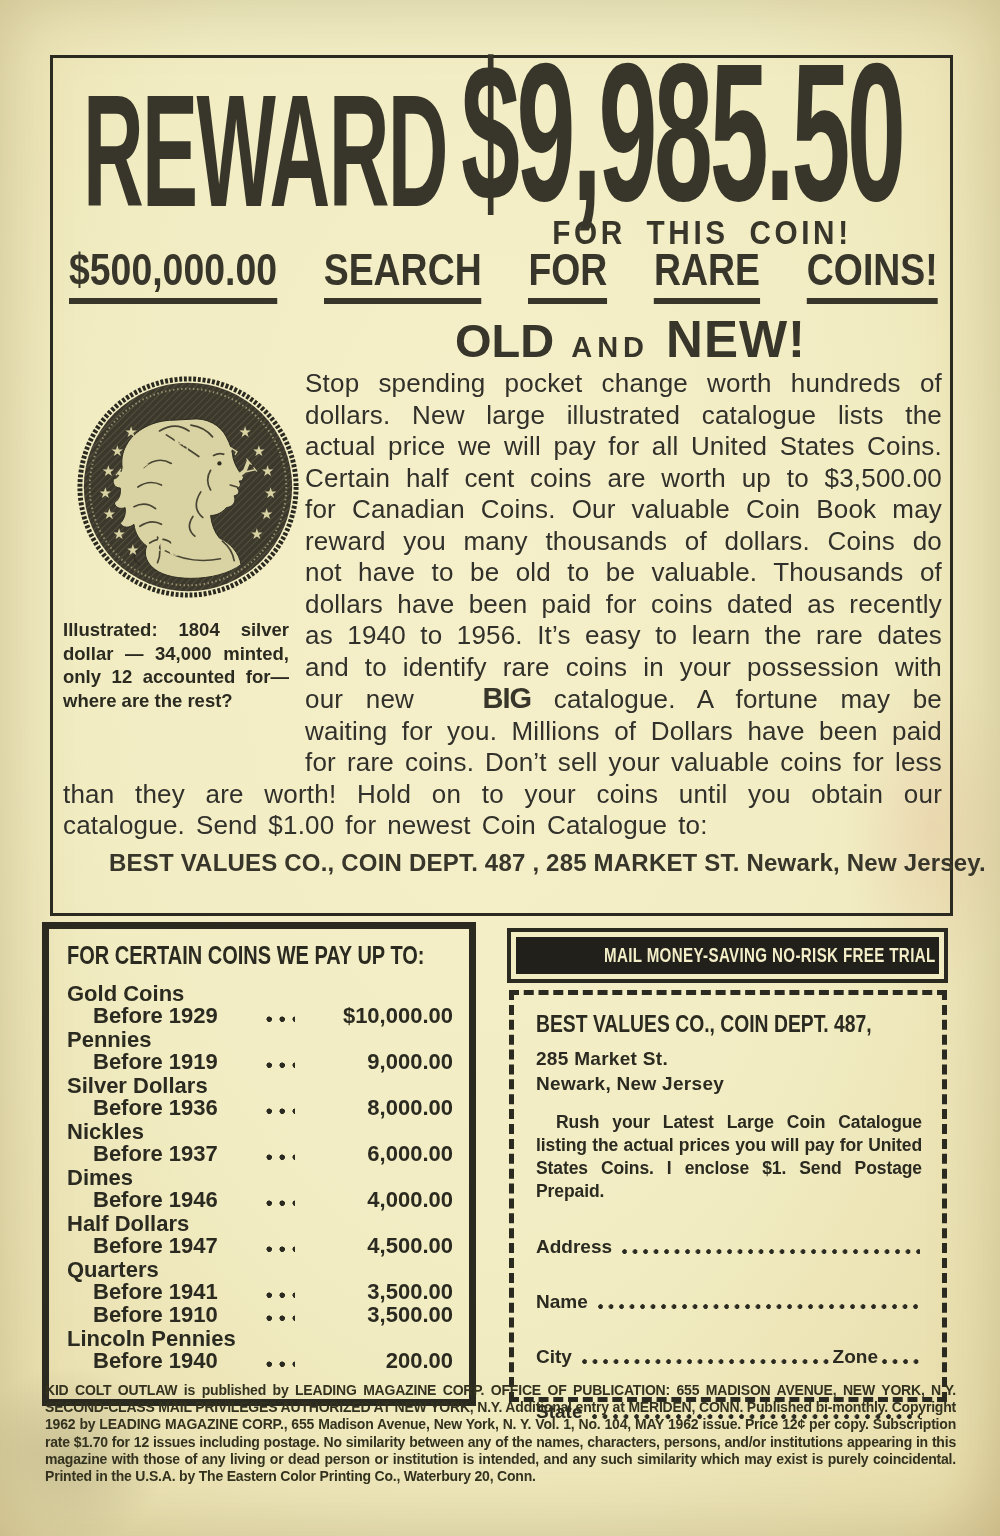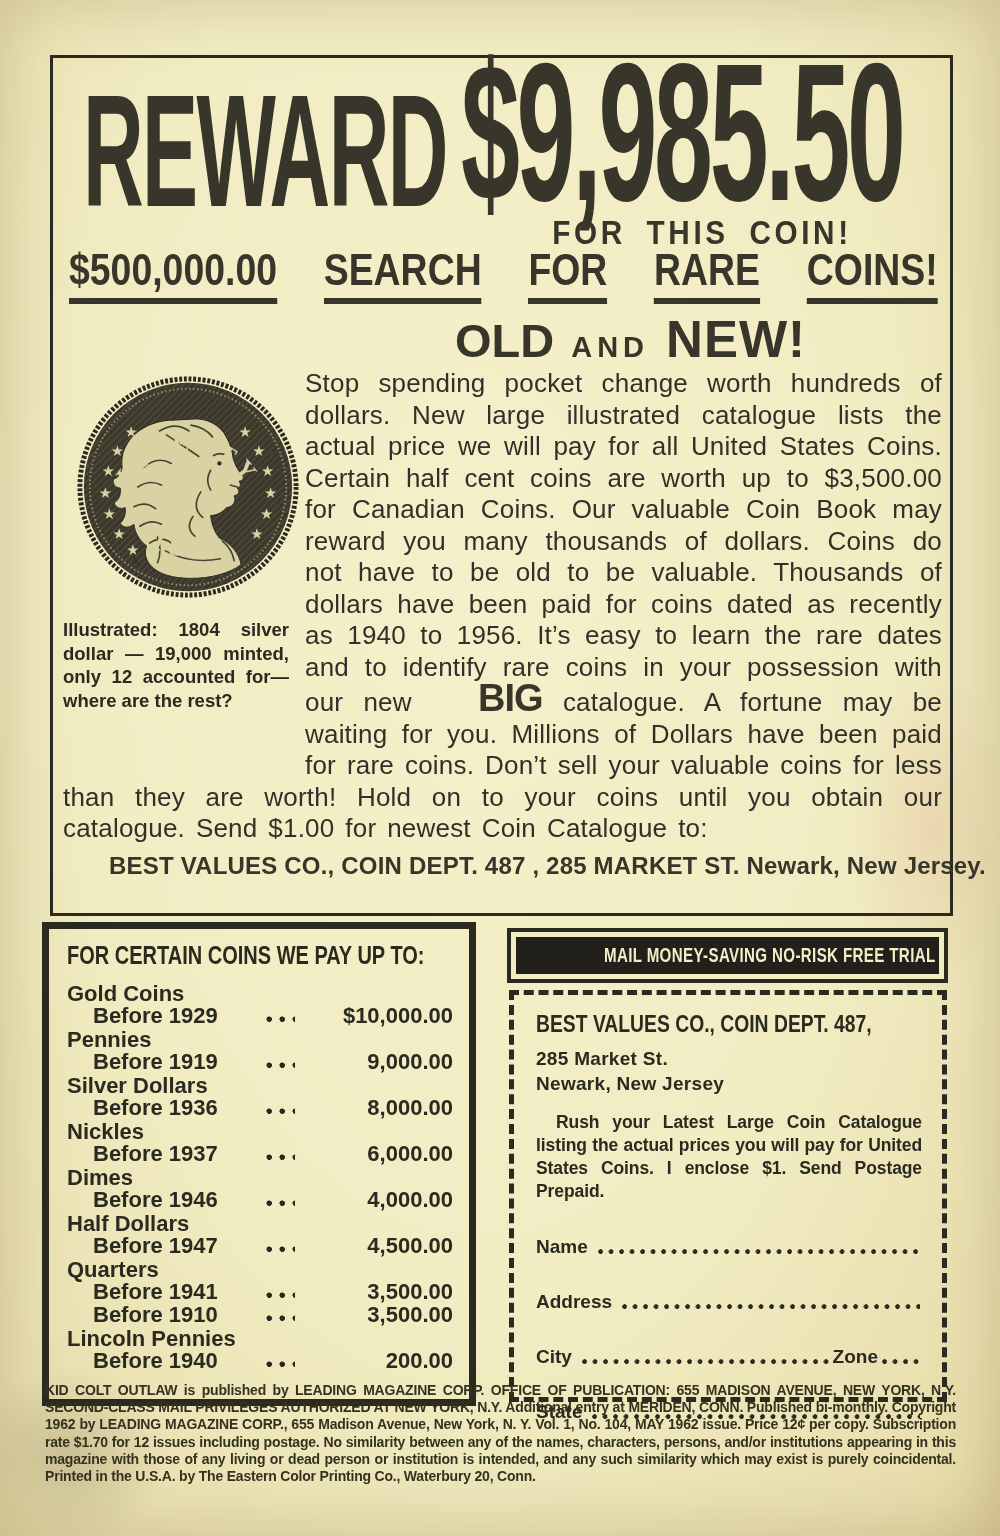--- a/index.html
+++ b/index.html
@@ -67,21 +67,21 @@
   }
   .coin-fig svg{ display:block; width:226px; height:226px; margin:6px 0 0 12px; }
   .coin-caption{
     margin:18px 4px 0 0; width:226px;
     font-size:18.5px; line-height:23.5px; font-weight:bold; text-align:justify;
   }
   .body-par{
     margin:0; font-size:26px; line-height:31.5px; text-align:justify;
     word-spacing:3.5px; letter-spacing:.2px; color:#31302a;
   }
-  .body-par b{ font-size:38px; letter-spacing:-1px; color:var(--ink-soft);margin-left:46px; }
+  .body-par b{ font-size:29px; letter-spacing:-1px; color:var(--ink-soft);margin-left:46px; }
   .addr-line{
     margin-top:7px; padding-left:46px; font-size:24px; font-weight:bold;
     letter-spacing:.2px; white-space:nowrap; color:var(--ink-soft);
   }
 
   
   .price-box{
     position:absolute; left:42px; top:922px; width:434px; height:484px;
     border:7px solid var(--ink); padding:12px 16px 8px 18px;
   }
@@ -228,21 +228,21 @@
               <text x="45" y="168">★</text>
             <text x="59" y="184">★</text>
             <text x="173" y="64">★</text>
               <text x="187" y="83">★</text>
               <text x="196" y="104">★</text>
             <text x="199" y="126">★</text>
               <text x="195" y="148">★</text>
               <text x="185" y="168">★</text>
           </g>
         </svg>
-        <figcaption class="coin-caption">Illustrated: 1804 silver dollar — 19,000 minted, only 12 accounted for— where are the rest?</figcaption>
+        <figcaption class="coin-caption">Illustrated: 1804 silver dollar — 34,000 minted, only 12 accounted for— where are the rest?</figcaption>
       </figure>
 
       <p class="body-par"><span>Stop spending pocket change worth hundreds of dollars.  New large illustrated catalogue lists the actual price we will pay for all United States Coins.  Certain half cent coins are worth up to $3,500.00 for Canadian Coins.  Our valuable Coin Book may reward you many thousands of dollars.  Coins do not have to be old to be valuable.  Thousands of dollars have been paid for coins dated as recently as 1940 to 1956.  It’s easy to learn the rare dates and to identify rare coins in your possession with our new</span>  <b>BIG</b>  <span>catalogue.  A fortune may be waiting for you.  Millions of Dollars have been paid for rare coins.  Don’t sell your valuable coins for less than they are worth!  Hold on to your coins until you obtain our catalogue.  Send $1.00 for newest Coin Catalogue to:</span></p>
 
       <div class="addr-line">BEST VALUES CO., COIN DEPT. 487 , 285 MARKET ST. Newark, New Jersey.</div>
     </div>
   </div>
 
   <div class="price-box">
     <div class="pt-title">FOR CERTAIN COINS WE PAY UP TO:</div>
@@ -326,25 +326,25 @@
     </div>
   </div>
 
   <div class="coupon">
     <div class="cp-company">BEST VALUES CO., COIN DEPT. 487,</div>
     <div class="cp-street">285 Market St.</div>
     <div class="cp-city">Newark, New Jersey</div>
     <div class="cp-pitch">Rush your Latest Large Coin Catalogue listing the actual prices you will pay for United States Coins.  I enclose $1.  Send Postage Prepaid.</div>
 
     <div class="cp-field">
+      <span class="cp-label">Address</span>
+      <span class="leader"></span>
+    </div>
+    <div class="cp-field">
       <span class="cp-label">Name</span>
-      <span class="leader"></span>
-    </div>
-    <div class="cp-field">
-      <span class="cp-label">Address</span>
       <span class="leader"></span>
     </div>
     <div class="cp-field">
       <span class="cp-label">City</span>
       <span class="leader"></span>
       <span class="cp-label">Zone</span>
       <span class="cp-zone-dots"></span>
     </div>
     <div class="cp-field">
       <span class="cp-label">State</span>

